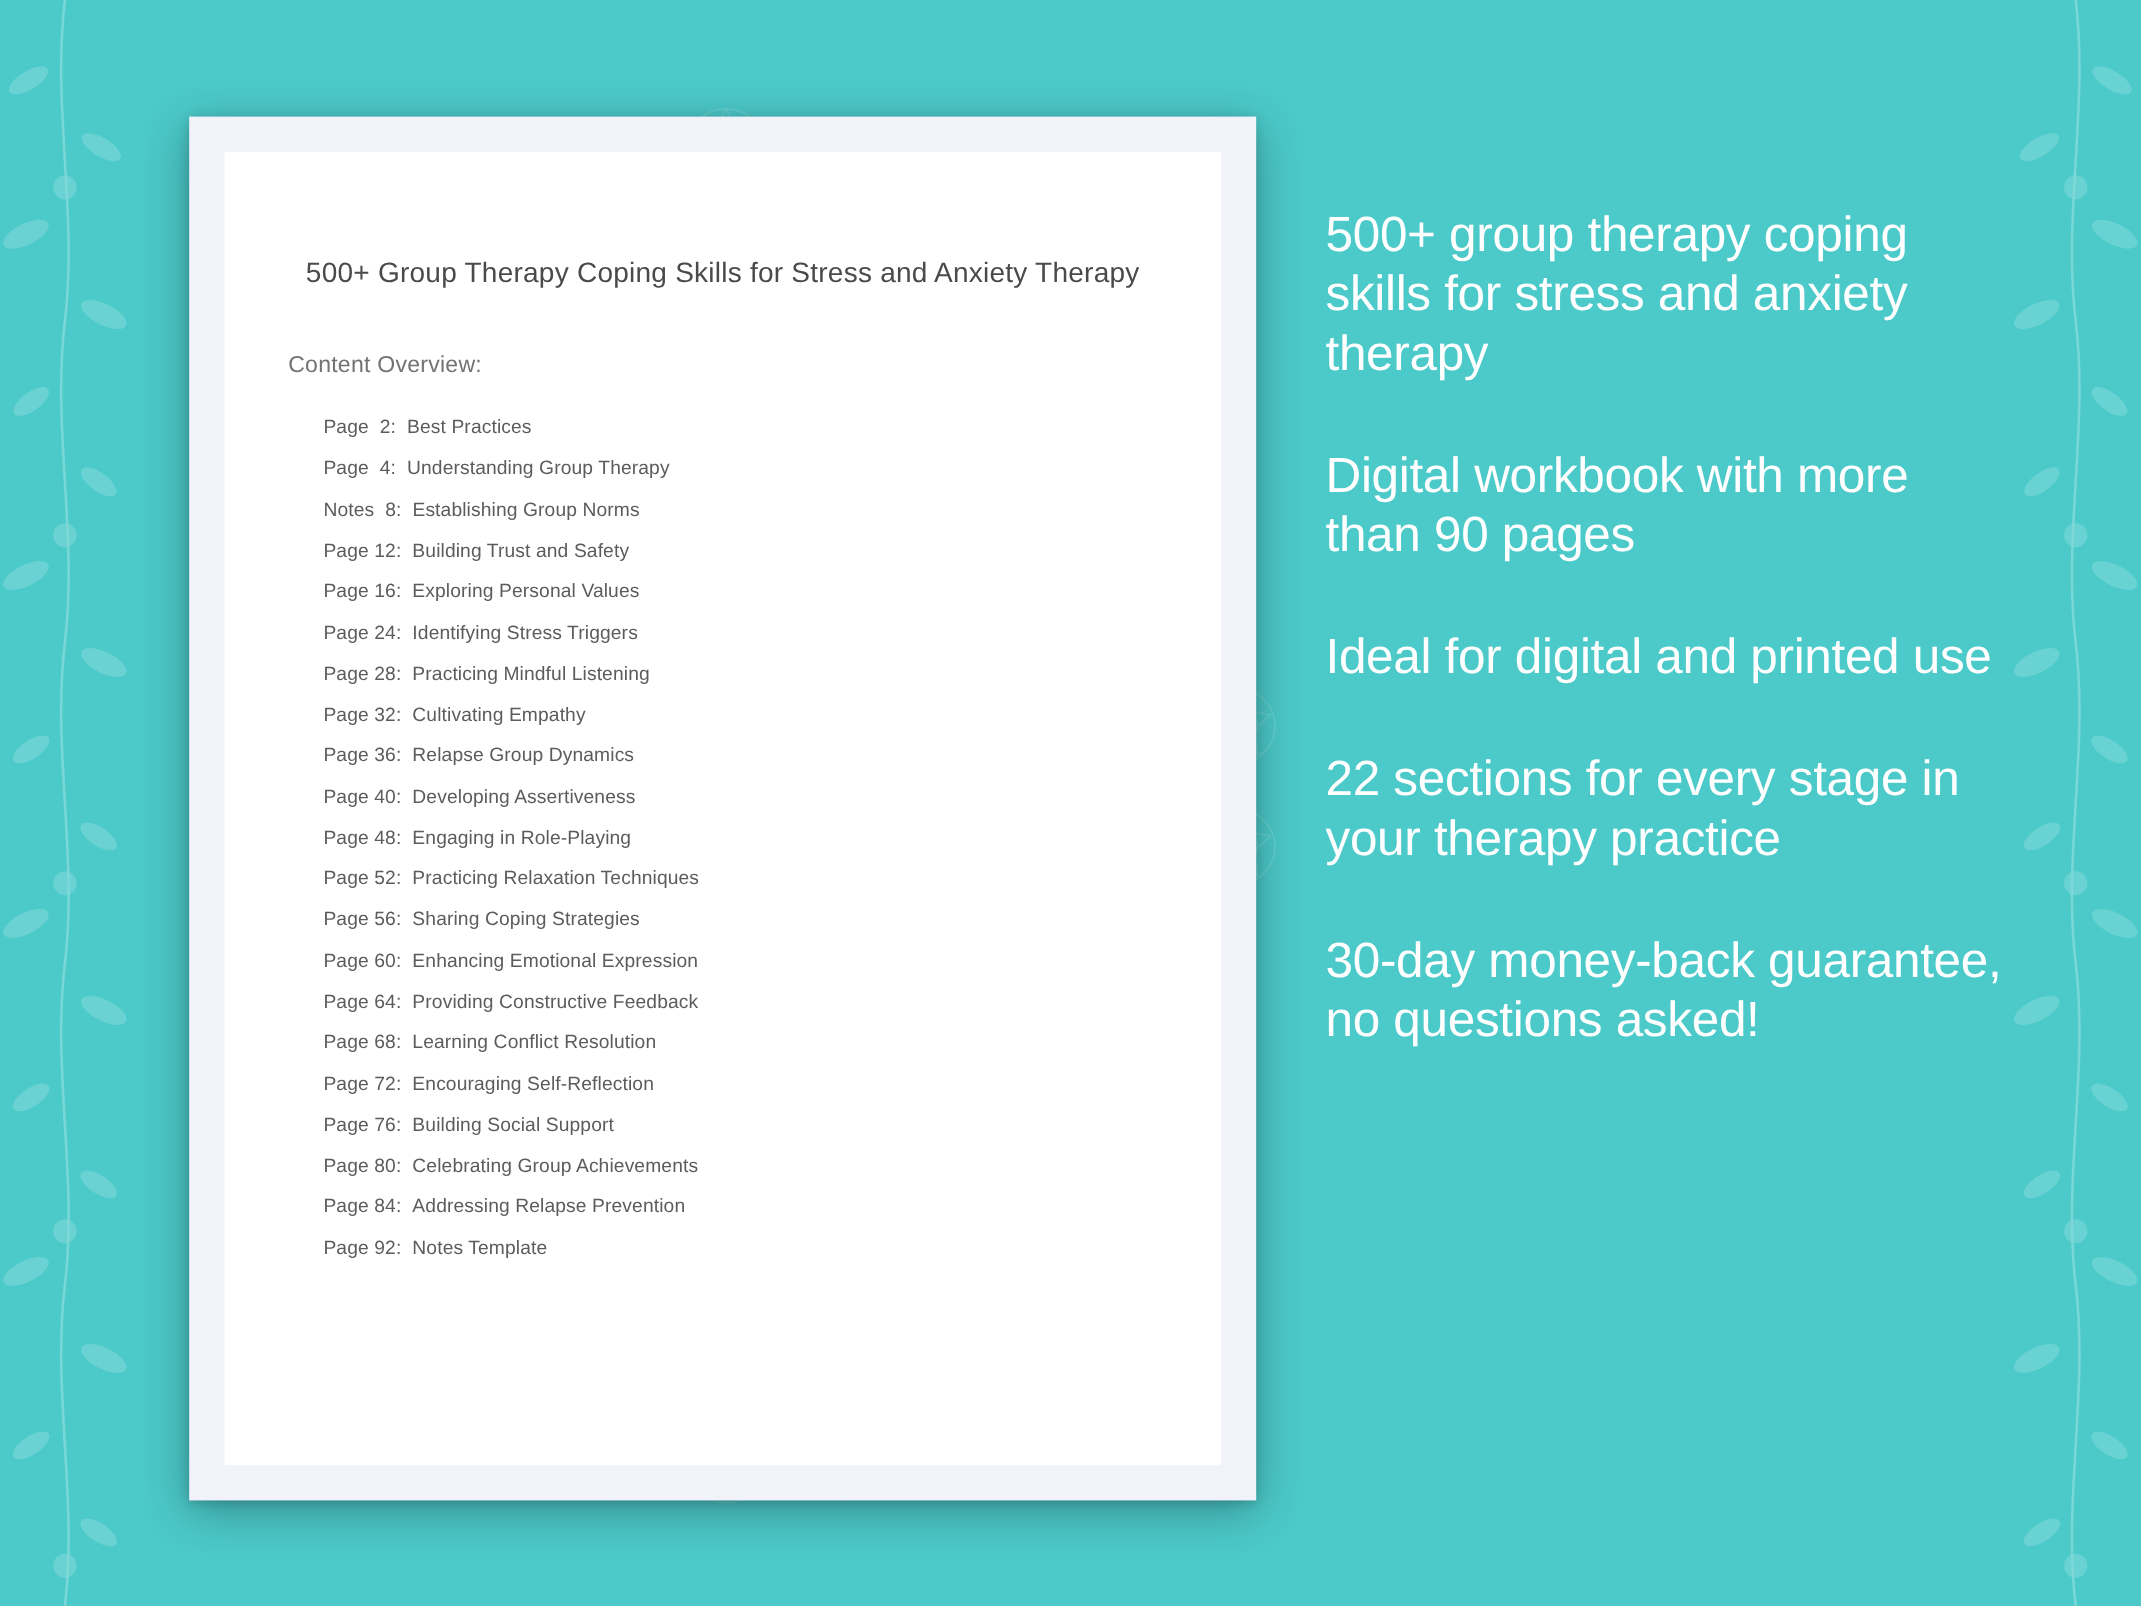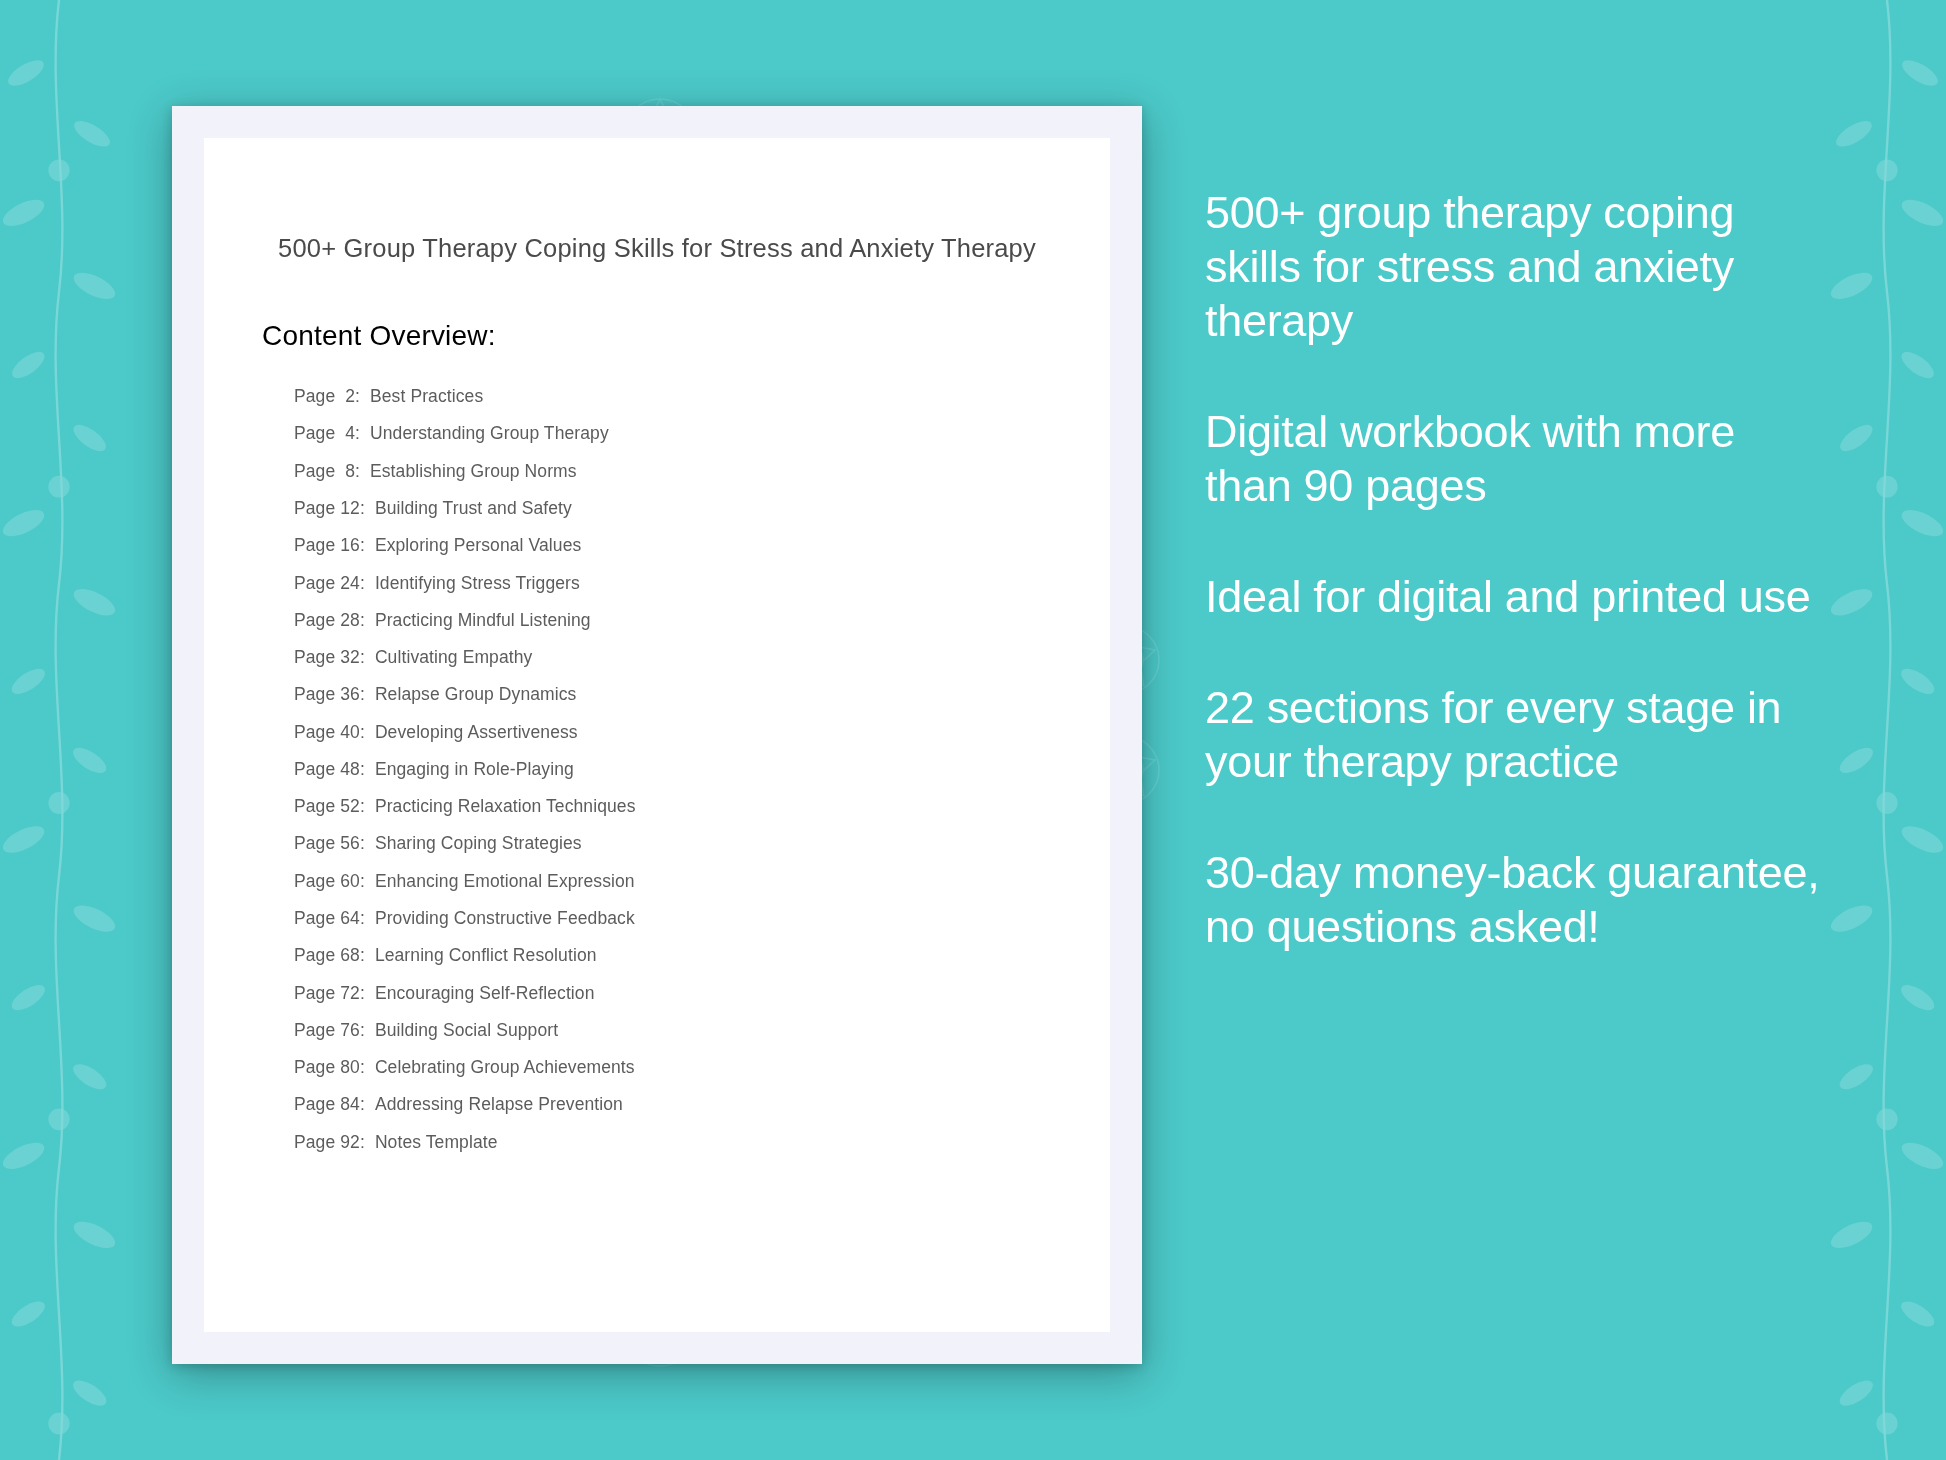--- a/index.html
+++ b/index.html
@@ -62,22 +62,22 @@
     text-align: center;
     font-size: 25.5px;
     line-height: 1.42;
     color: #4a4a4a;
     letter-spacing: 0.2px;
     margin-top: 44px;
     font-weight: 400;
   }
   .overview-label {
     margin-top: 54px;
-    font-size: 28px;
-    color: #000000;
+    font-size: 21px;
+    color: #737373;
     letter-spacing: 0.2px;
   }
   .toc {
     margin-top: 26px;
     padding-left: 32px;
     list-style: none;
   }
   .toc-row {
     display: flex;
     align-items: baseline;
@@ -249,21 +249,21 @@
       <ul class="toc" id="toc-list">
           <li class="toc-row">
             <span class="toc-page">Page  2:</span>
             <span class="toc-title">Best Practices</span>
           </li>
           <li class="toc-row">
             <span class="toc-page">Page  4:</span>
             <span class="toc-title">Understanding Group Therapy</span>
           </li>
           <li class="toc-row">
-            <span class="toc-page">Page  8:</span>
+            <span class="toc-page">Notes  8:</span>
             <span class="toc-title">Establishing Group Norms</span>
           </li>
           <li class="toc-row">
             <span class="toc-page">Page 12:</span>
             <span class="toc-title">Building Trust and Safety</span>
           </li>
           <li class="toc-row">
             <span class="toc-page">Page 16:</span>
             <span class="toc-title">Exploring Personal Values</span>
           </li>

